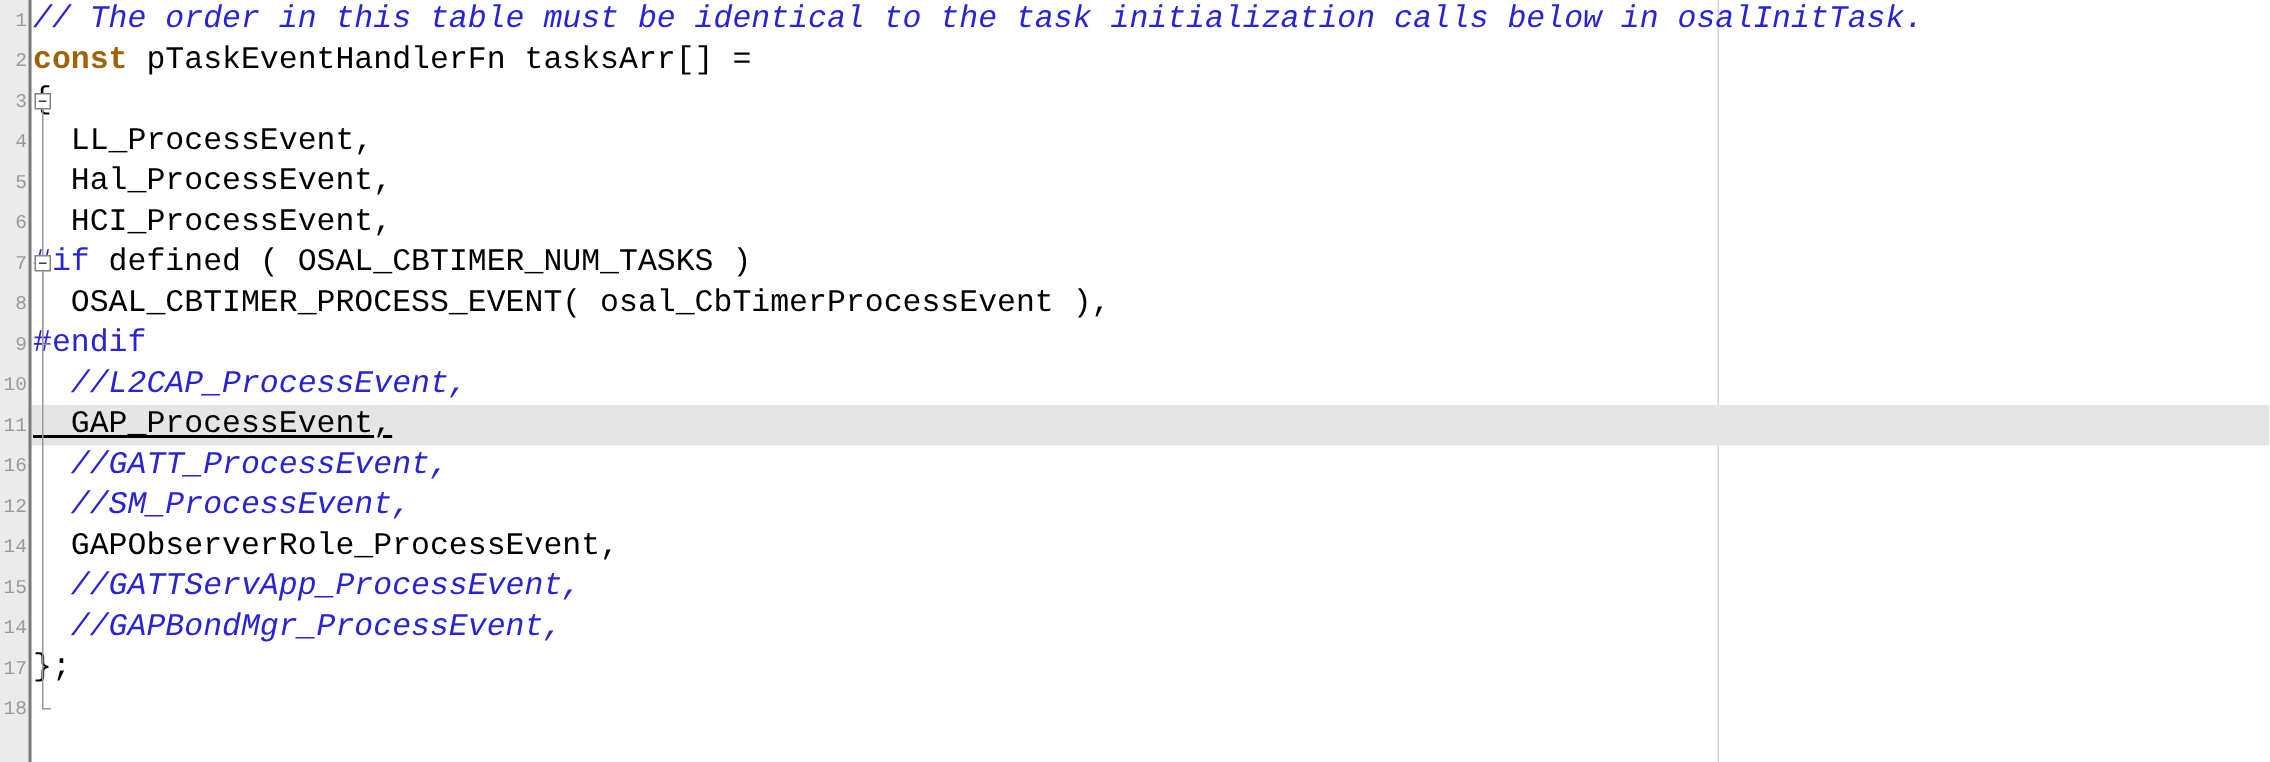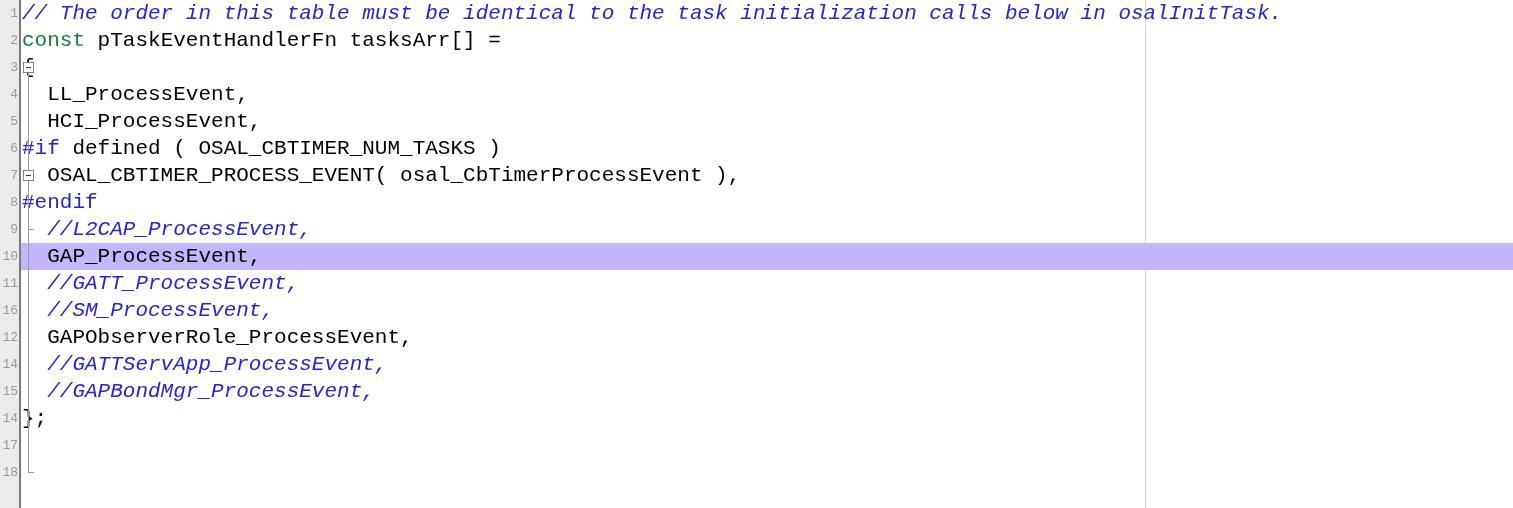--- a/index.html
+++ b/index.html
@@ -111,24 +111,25 @@
     height: 27px;
     line-height: 27px;
     white-space: pre;
     font-family: "Liberation Mono", "DejaVu Sans Mono", monospace;
     font-size: 21px;
     color: #000000;
     padding-left: 22px;
     box-sizing: border-box;
   }
   .line.current {
-    background: #c4b5fd;
+    background: #e5e5e5;
+    text-decoration: underline;
   }
   .tok-comment  { color: #2823d4; font-style: italic; }
-  .tok-keyword  { color: #15803d; font-weight: normal; }
+  .tok-keyword  { color: #a16207; font-weight: bold; }
   .tok-preproc  { color: #2823d4; }
   .tok-plain    { color: #000000; }
 </style>
 </head>
 <body>
 
 <div id="editor">
 
   <div id="gutter">
       <div class="gutter-row">
@@ -196,20 +197,21 @@
       <div class="fold-tick" style="top: 229px;"></div>
     </div>
 
   <div id="ruler"></div>
 
   <div id="code">
       <div class="line"><span class="tok-comment">// The order in this table must be identical to the task initialization calls below in osalInitTask.</span></div>
       <div class="line"><span class="tok-keyword">const</span><span class="tok-plain"> pTaskEventHandlerFn tasksArr[] =</span></div>
       <div class="line"><span class="tok-plain">{</span></div>
       <div class="line"><span class="tok-plain">  LL_ProcessEvent,</span></div>
+      <div class="line"><span class="tok-plain">  Hal_ProcessEvent,</span></div>
       <div class="line"><span class="tok-plain">  HCI_ProcessEvent,</span></div>
       <div class="line"><span class="tok-preproc">#if</span><span class="tok-plain"> defined ( OSAL_CBTIMER_NUM_TASKS )</span></div>
       <div class="line"><span class="tok-plain">  OSAL_CBTIMER_PROCESS_EVENT( osal_CbTimerProcessEvent ),</span></div>
       <div class="line"><span class="tok-preproc">#endif</span></div>
       <div class="line"><span class="tok-comment">  //L2CAP_ProcessEvent,</span></div>
       <div class="line current"><span class="tok-plain">  GAP_ProcessEvent,</span></div>
       <div class="line"><span class="tok-comment">  //GATT_ProcessEvent,</span></div>
       <div class="line"><span class="tok-comment">  //SM_ProcessEvent,</span></div>
       <div class="line"><span class="tok-plain">  GAPObserverRole_ProcessEvent,</span></div>
       <div class="line"><span class="tok-comment">  //GATTServApp_ProcessEvent,</span></div>

